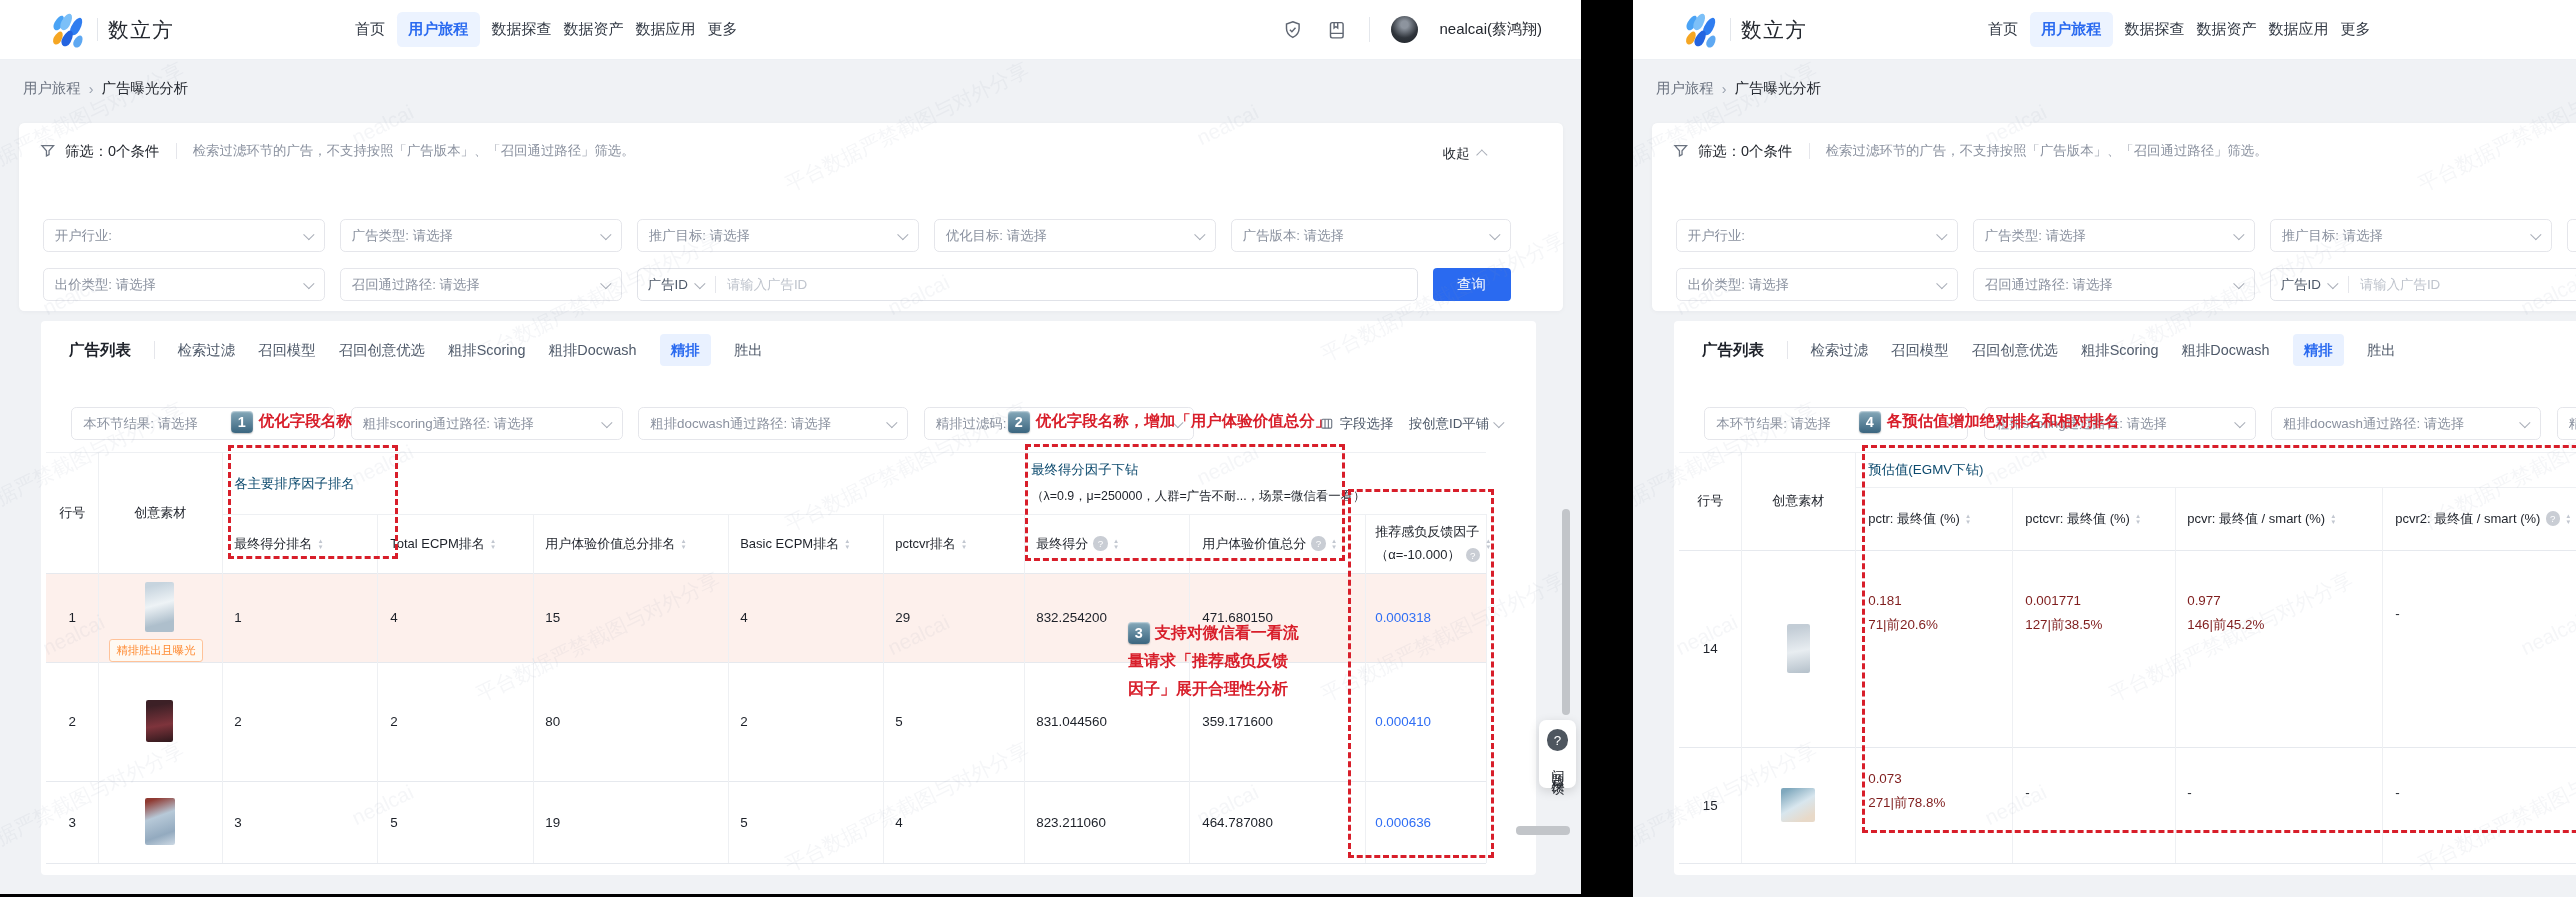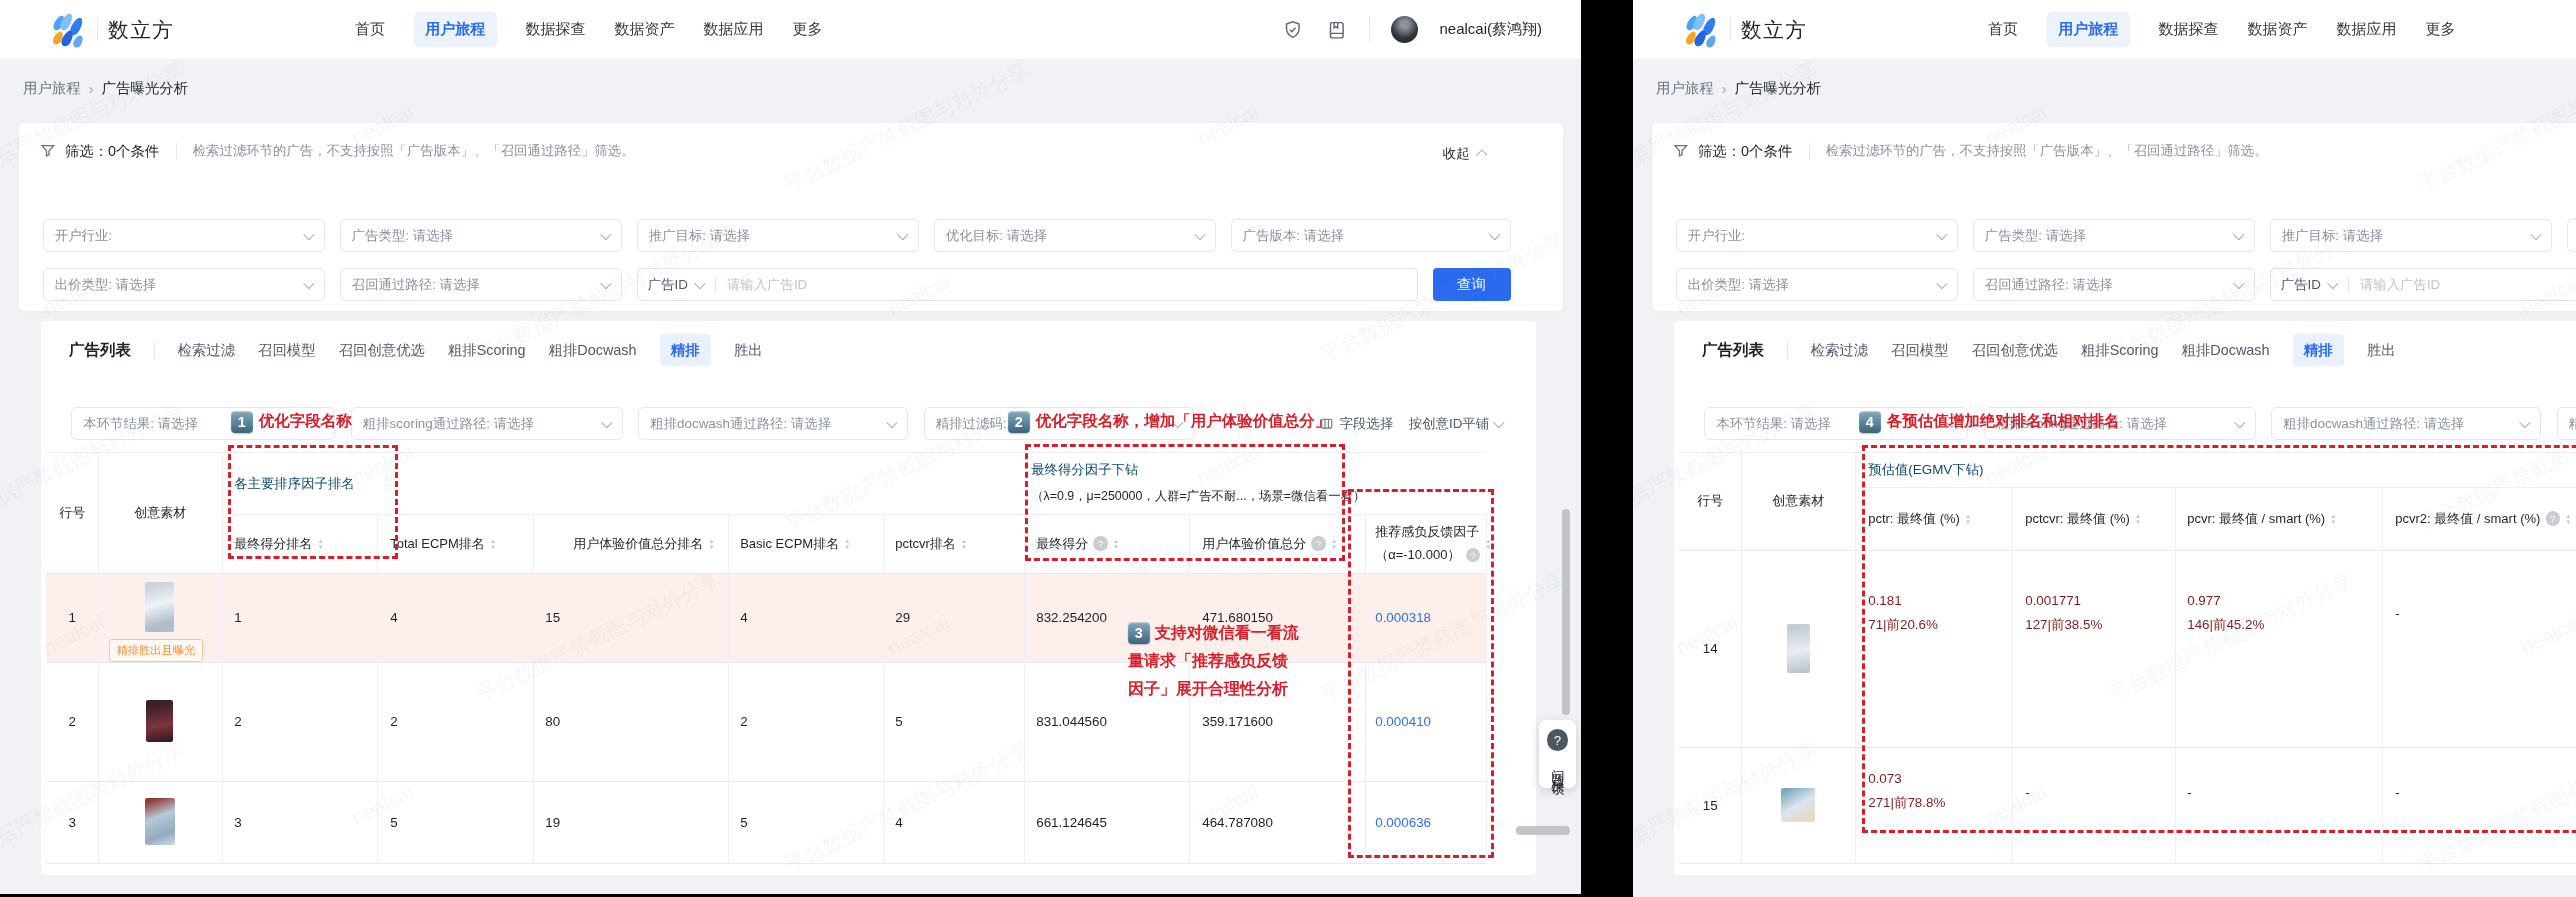--- a/index.html
+++ b/index.html
@@ -15,21 +15,21 @@
   .logo-icon{position:relative;width:33px;height:33px;}
   .drop{position:absolute;border-radius:50% 50% 50% 50%/60% 60% 40% 40%;transform:rotate(28deg);}
   .d1{left:1px;top:2.1px;width:8.2px;height:15.5px;background:#4aa3f5;}
   .d2{left:8.2px;top:0px;width:9.3px;height:17.5px;background:#7cc0f8;}
   .d3{left:17.5px;top:4.1px;width:9.3px;height:18.5px;background:#2f7df0;}
   .d4{left:0px;top:17.5px;width:8.2px;height:14.4px;background:#f5a623;}
   .d5{left:9.3px;top:16.5px;width:9.3px;height:16.5px;background:#2464e0;}
   .d6{left:19.6px;top:21.6px;width:8.2px;height:13.4px;background:#5ea8f2;}
   .logo-sep{width:0.5px;height:23px;background:#e3e6eb;}
   .brand{font-size:20.6px;color:#23272e;letter-spacing:1.5px;}
-  .nav{position:absolute;left:355px;top:0;height:59px;display:flex;align-items:center;gap:29px;}
+  .nav{position:absolute;left:355px;top:0;height:59px;display:flex;align-items:center;gap:12px;}
   .nav-item{font-size:15px;color:#333a45;cursor:pointer;white-space:nowrap;}
   .nav-item.active{background:#ecf3ff;color:#2a6af0;font-weight:700;padding:7.7px 11.3px;border-radius:5.2px;}
   .hd-right{position:absolute;right:39px;top:0;height:59px;display:flex;align-items:center;gap:21.6px;}
   .hd-ic{width:21.6px;height:21.6px;stroke:#5f6672;fill:none;stroke-width:1.6;}
   .hd-sep{width:0.5px;height:25px;background:#e4e7ec;}
   .avatar{width:27px;height:27px;border-radius:50%;background:radial-gradient(circle at 50% 32%,#8d949e 16%,#30353c 58%,#1f2329);}
   .uname{font-size:15px;color:#23272e;}
 
   
   .crumb{position:absolute;left:23px;top:79px;font-size:14.4px;display:flex;gap:8.2px;align-items:center;z-index:6;}
@@ -276,21 +276,21 @@
           <div class="grp" style="left: 985px; top: 9.3px;">最终得分因子下钻</div>
           <div class="grp grp-sub" style="left: 985px; top: 36px;">（λ=0.9，μ=250000，人群=广告不耐...，场景=微信看一看）</div>
           <div class="colh" style="left: 188px; top: 62px; height: 59px;">
             <span>最终得分排名</span>
             <span class="sort">▲<br>▼</span>
           </div>
           <div class="colh" style="left: 344px; top: 62px; height: 59px;">
             <span>Total ECPM排名</span>
             <span class="sort">▲<br>▼</span>
           </div>
-          <div class="colh" style="left: 499px; top: 62px; height: 59px; margin-left: 28px;">
+          <div class="colh" style="left: 499px; top: 62px; height: 59px;">
             <span>用户体验价值总分排名</span>
             <span class="sort">▲<br>▼</span>
           </div>
           <div class="colh" style="left: 694px; top: 62px; height: 59px;">
             <span>Basic ECPM排名</span>
             <span class="sort">▲<br>▼</span>
           </div>
           <div class="colh" style="left: 849px; top: 62px; height: 59px;">
             <span>pctcvr排名</span>
             <span class="sort">▲<br>▼</span>
@@ -336,21 +336,21 @@
           <div class="cell" style="left: 990px; top: 210px; height: 118px;">831.044560</div>
           <div class="cell" style="left: 1156px; top: 210px; height: 118px;">359.171600</div>
           <div class="cell link" style="left: 1329px; top: 210px; height: 118px;">0.000410</div>
           <div class="cell" style="left: 0px; top: 329px; width: 52px; height: 82px; justify-content: center;">3</div>
           <div class="thumb t3" style="left: 99px; top: 346px; width: 30px; height: 47px;"></div>
           <div class="cell" style="left: 188px; top: 329px; height: 82px;">3</div>
           <div class="cell" style="left: 344px; top: 329px; height: 82px;">5</div>
           <div class="cell" style="left: 499px; top: 329px; height: 82px;">19</div>
           <div class="cell" style="left: 694px; top: 329px; height: 82px;">5</div>
           <div class="cell" style="left: 849px; top: 329px; height: 82px;">4</div>
-          <div class="cell" style="left: 990px; top: 329px; height: 82px;">661.124645</div>
+          <div class="cell" style="left: 990px; top: 329px; height: 82px;">823.211060</div>
           <div class="cell" style="left: 1156px; top: 329px; height: 82px;">464.787080</div>
           <div class="cell link" style="left: 1329px; top: 329px; height: 82px;">0.000636</div>
         </div>
     </div>
 
     <div class="rbox" style="left:228px;top:445px;width:164px;height:108px;"></div>
     <div class="rbox" style="left:1025px;top:444px;width:314px;height:111px;"></div>
     <div class="rbox" style="left:1348px;top:489px;width:140px;height:363px;"></div>
 
     <div class="ann" style="left:231px;top:411px;">

